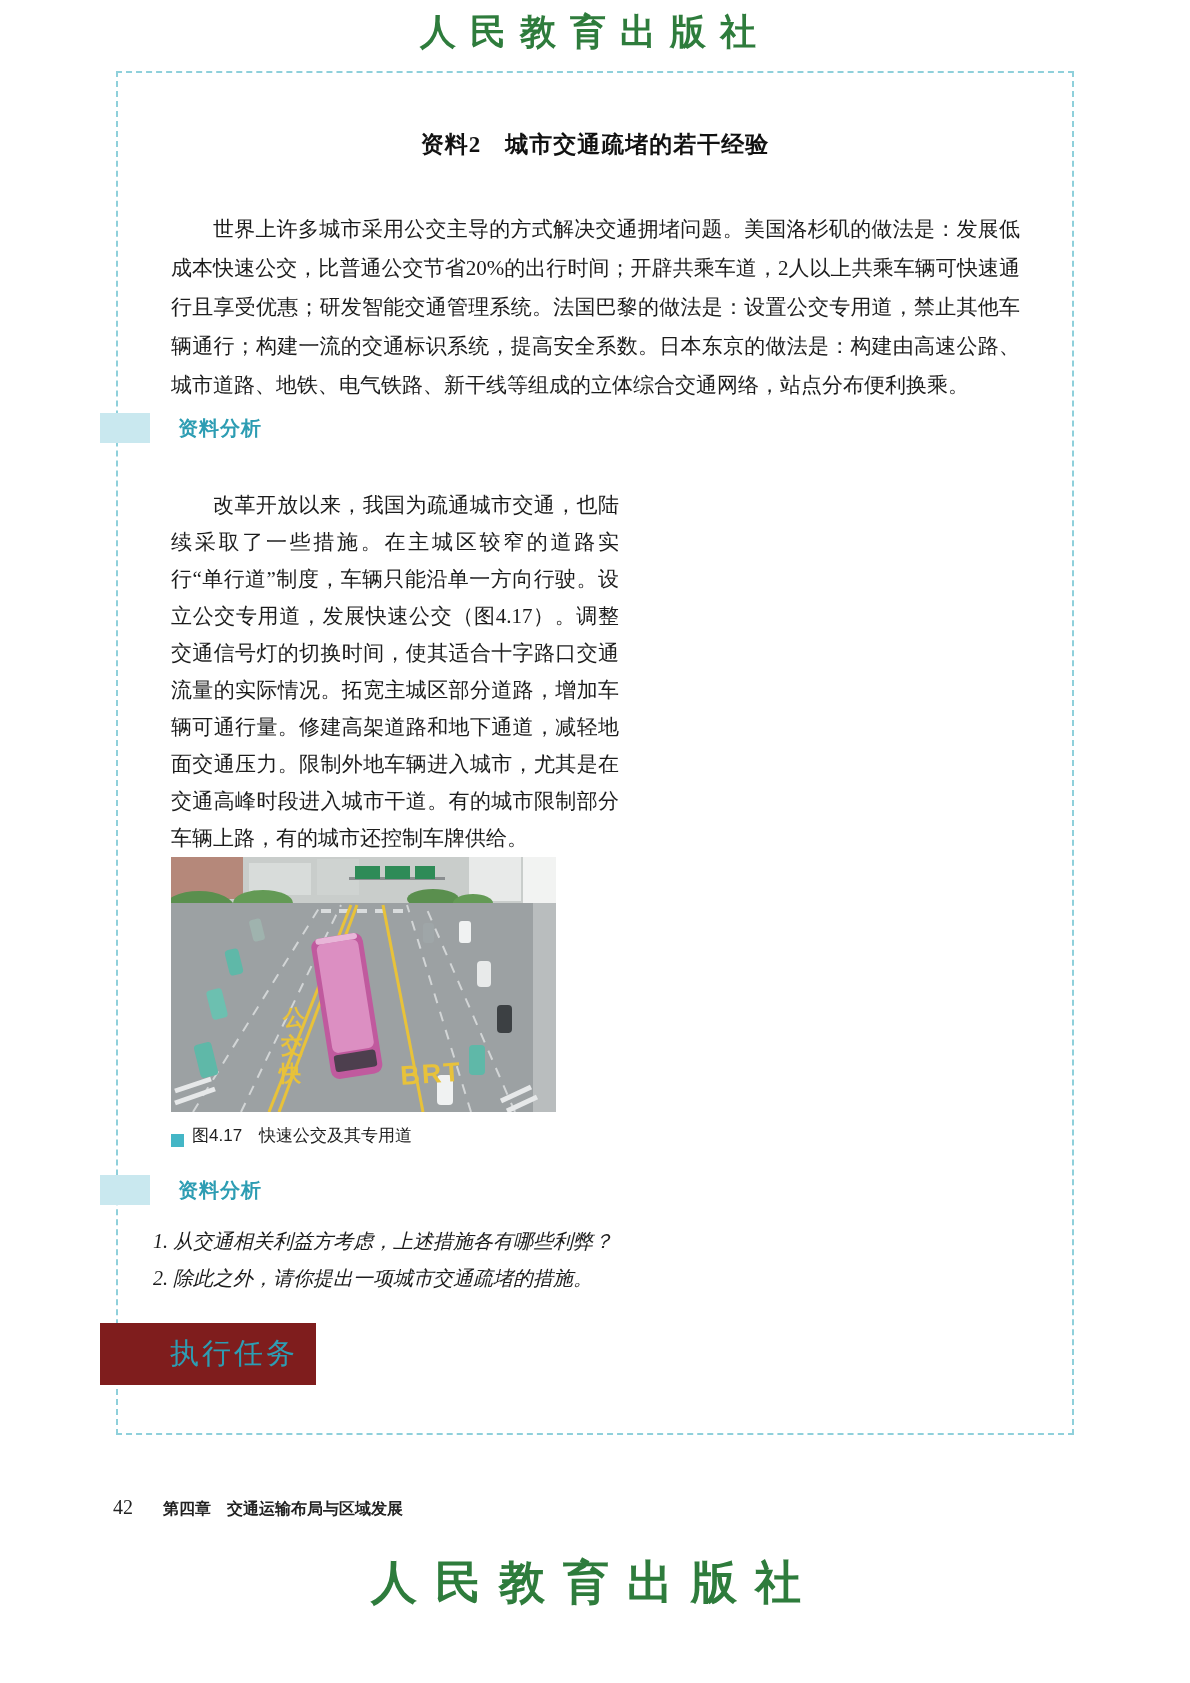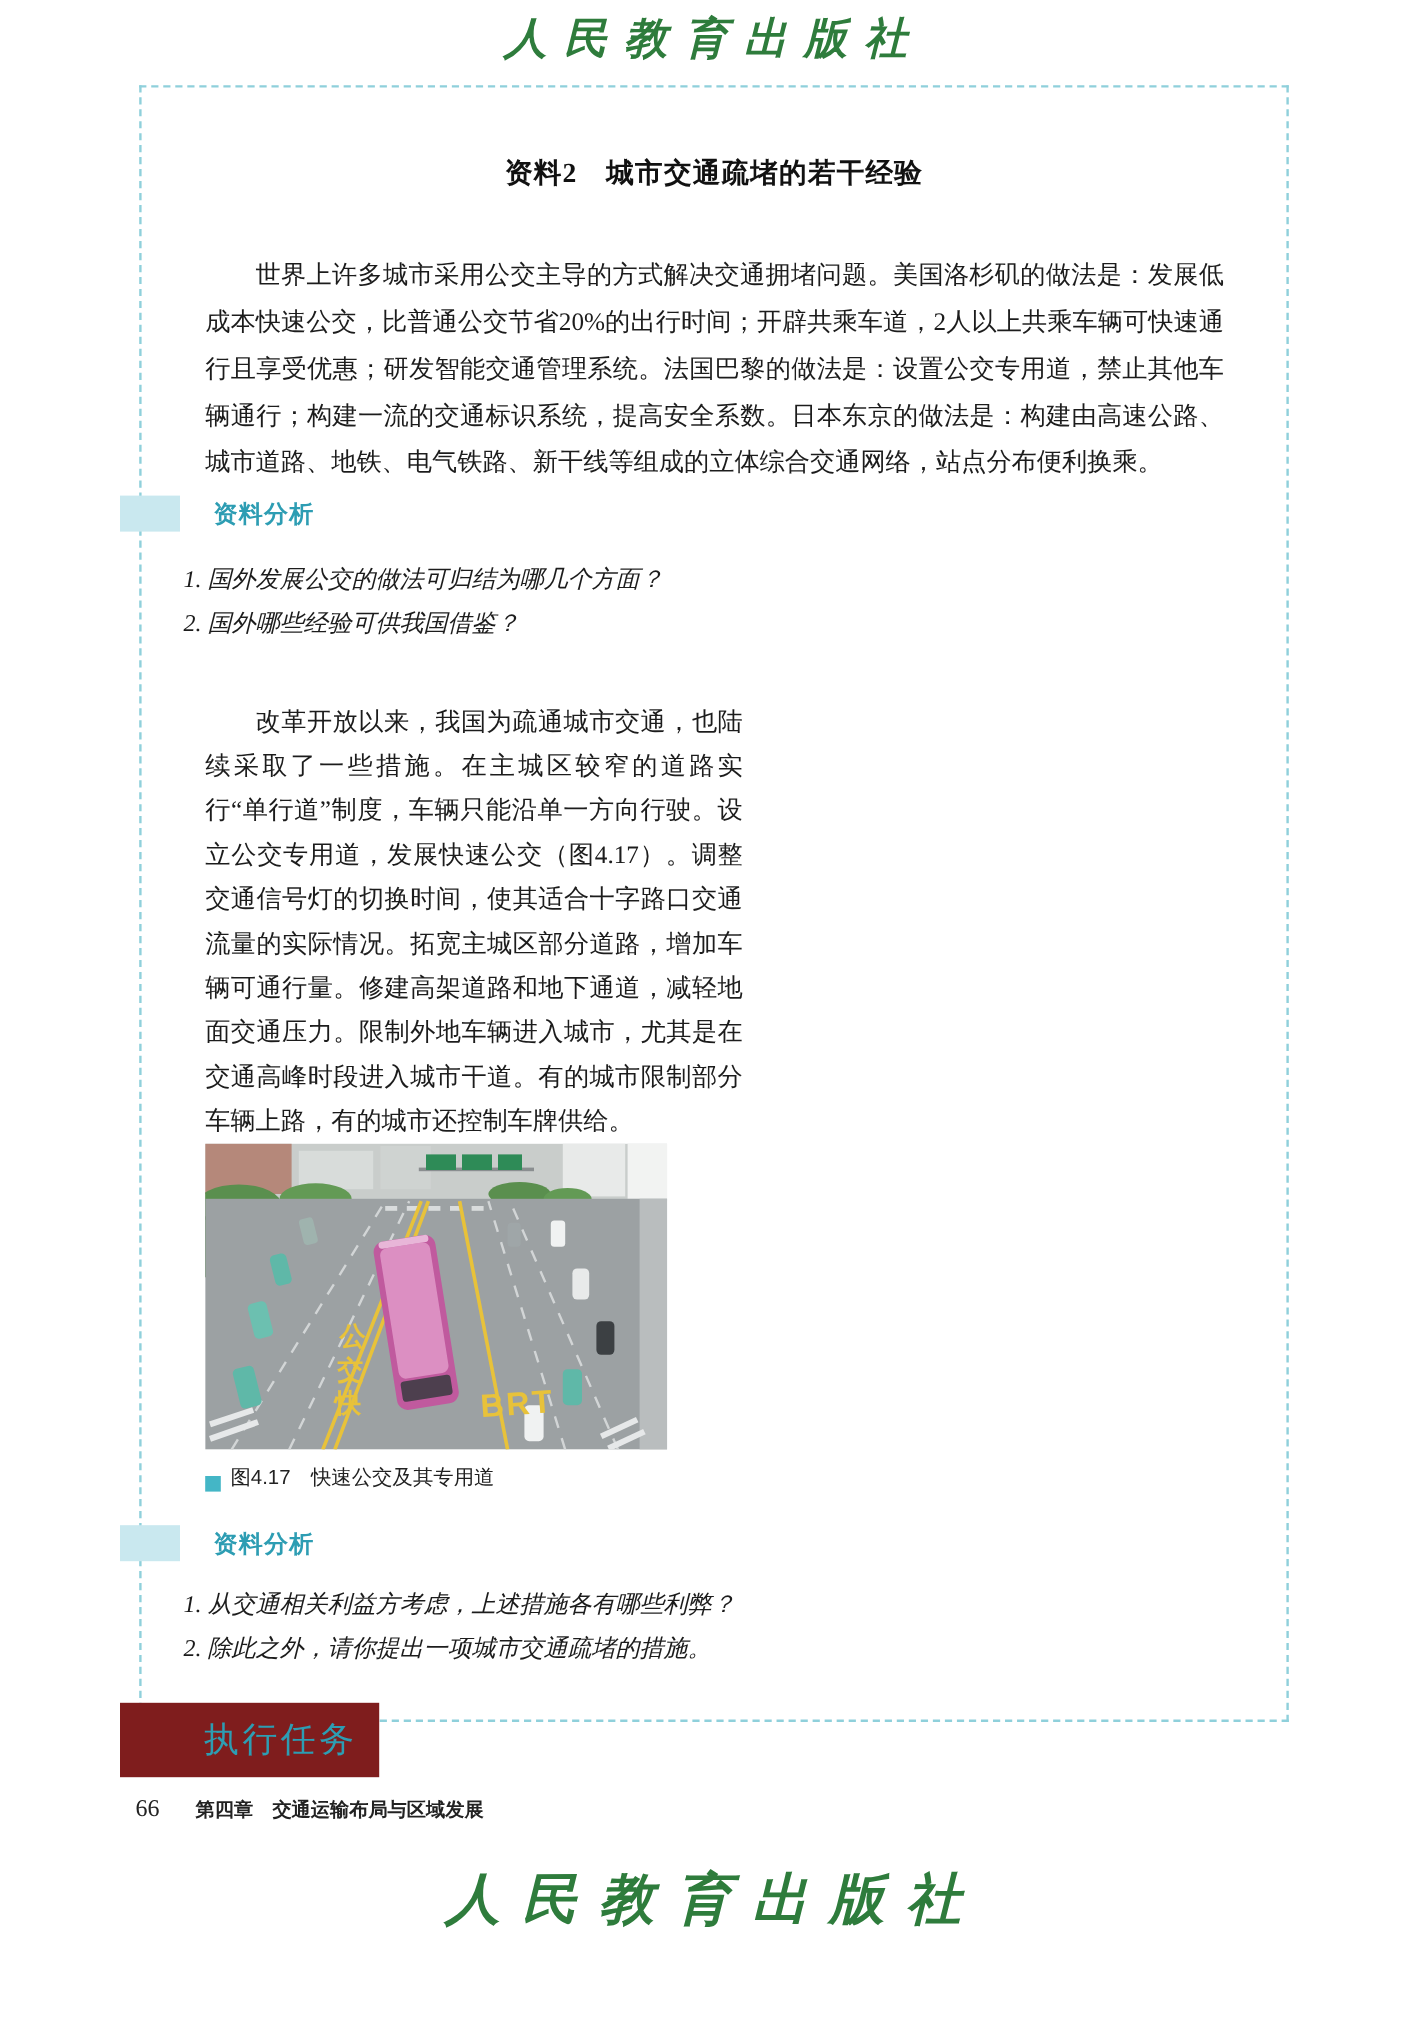--- a/index.html
+++ b/index.html
@@ -12,21 +12,20 @@
     background: #ffffff;
     font-family: "Liberation Serif", serif;
     color: #1c1c1c;
     overflow: hidden;
   }
   
   .logo {
     text-align: center;
     color: #2e7c3c;
     font-family: "Liberation Serif", serif;
-    font-style: italic;
     font-weight: bold;
   }
   .logo-top { padding-top: 8px; font-size: 36px; letter-spacing: 14px; }
   .logo-bottom {
     position: absolute; left: 0; right: 0; top: 1552px;
     font-size: 46px; letter-spacing: 18px;
   }
   
   .frame {
     position: relative;
@@ -173,24 +172,20 @@
 
     <h2 class="sec-title">资料2　城市交通疏堵的若干经验</h2>
 
     <p class="body-para">世界上许多城市采用公交主导的方式解决交通拥堵问题。美国洛杉矶的做法是：发展低成本快速公交，比普通公交节省20%的出行时间；开辟共乘车道，2人以上共乘车辆可快速通行且享受优惠；研发智能交通管理系统。法国巴黎的做法是：设置公交专用道，禁止其他车辆通行；构建一流的交通标识系统，提高安全系数。日本东京的做法是：构建由高速公路、城市道路、地铁、电气铁路、新干线等组成的立体综合交通网络，站点分布便利换乘。</p>
 
     <div class="analysis-header first">
       <div class="analysis-block"></div>
       <span class="analysis-label">资料分析</span>
     </div>
 
-    <ol class="q-list">
-      <li>1. 国外发展公交的做法可归结为哪几个方面？</li>
-      <li>2. 国外哪些经验可供我国借鉴？</li>
-    </ol>
 
 
     <div class="row">
       <p class="body-col">改革开放以来，我国为疏通城市交通，也陆续采取了一些措施。在主城区较窄的道路实行“单行道”制度，车辆只能沿单一方向行驶。设立公交专用道，发展快速公交（图4.17）。调整交通信号灯的切换时间，使其适合十字路口交通流量的实际情况。拓宽主城区部分道路，增加车辆可通行量。修建高架道路和地下通道，减轻地面交通压力。限制外地车辆进入城市，尤其是在交通高峰时段进入城市干道。有的城市限制部分车辆上路，有的城市还控制车牌供给。</p>
 
       <figure class="figure-box">
         <svg viewBox="0 0 385 255" role="img">
 
           <rect x="0" y="0" width="385" height="48" fill="#c9cdcb"></rect>
           <rect x="0" y="0" width="72" height="42" fill="#b5887a"></rect>
@@ -289,20 +284,20 @@
     </ol>
 
     <div class="task-header">
       <span class="task-label">执行任务</span>
     </div>
 
 
   </div>
 
   <div class="footer">
-    <span class="pagenum">66</span>
+    <span class="pagenum">42</span>
     <span class="chapter">第四章</span>
     <span class="chapter-title">交通运输布局与区域发展</span>
   </div>
 
   <div class="logo logo-bottom">人民教育出版社</div>
 
 </div>
 
 </body></html>

